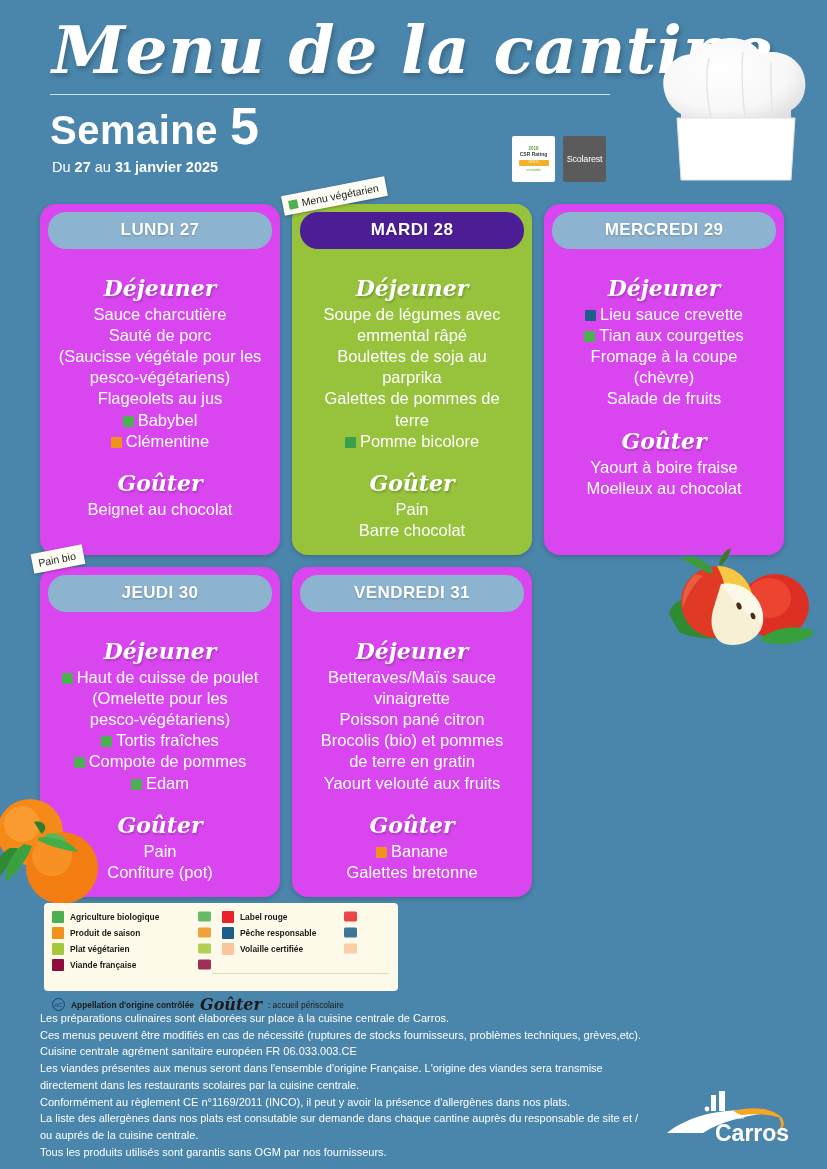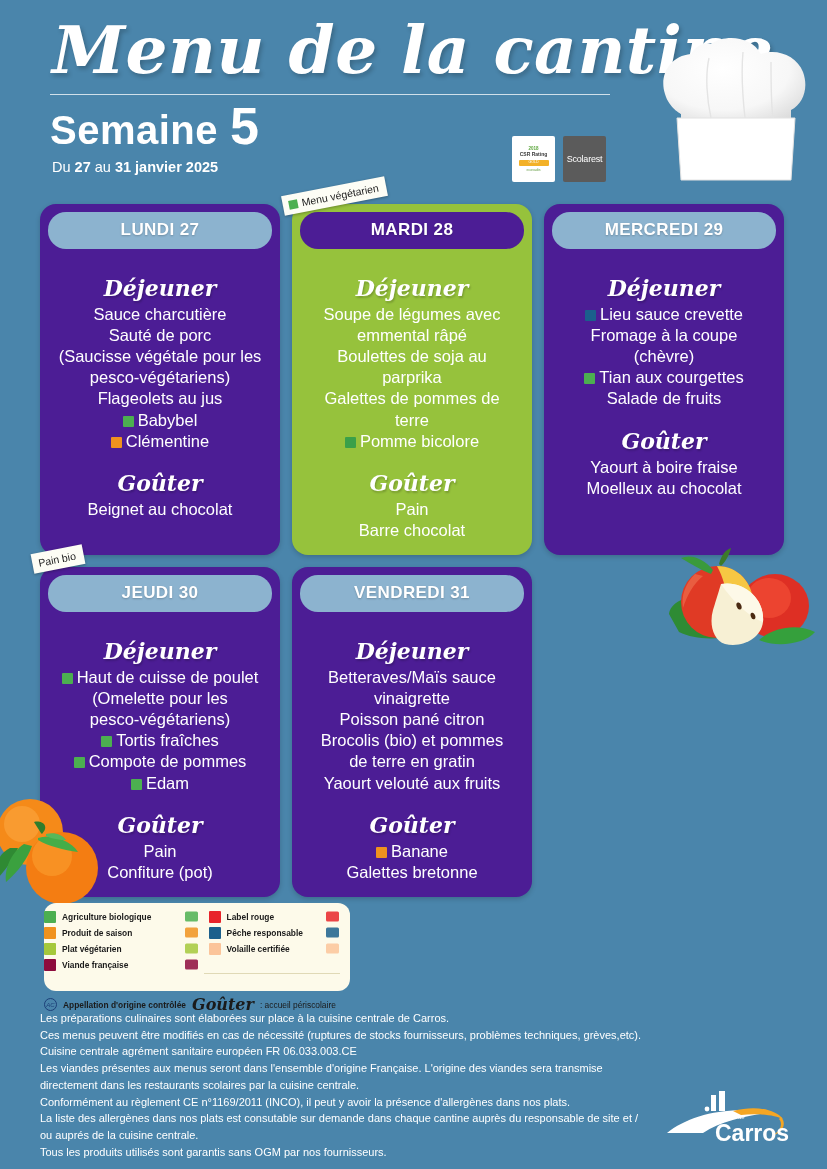--- a/index.html
+++ b/index.html
@@ -69,21 +69,21 @@
   .grid {
     position: relative;
     display: grid;
     grid-template-columns: 240px 240px 240px;
     gap: 12px;
     padding: 0 40px;
     margin-top: 4px;
   }
   .card {
     position: relative;
-    background: #4c1d95;
+    background: #d946ef;
     border-radius: 16px;
     padding: 8px 8px 14px 8px;
     min-height: 312px;
     box-shadow: 0 2px 5px rgba(0,0,0,0.18);
   }
   .card.green { background: #96c23c; }
   .card-head {
     background: #8cb3cf;
     color: #ffffff;
     font-weight: bold;
@@ -138,24 +138,24 @@
 
   
   .fruit { position: absolute; pointer-events: none; }
   .apples  { right: 8px; top: 544px;  width: 160px; height: 120px; }
   .oranges { left: -8px; top: 782px;  width: 120px; height: 130px; }
 
   
   .legend {
     position: absolute;
     left: 44px; top: 903px;
-    width: 306px; height: 88px;
+    width: 354px; height: 88px;
     background: #fdfaea;
-    border-radius: 12px;
-    padding: 7px 10px 6px 0;
+    border-radius: 4px;
+    padding: 7px 10px 6px 8px;
     color: #1a1a1a;
     font-size: 8.6px;
   }
   .legend-cols { display: flex; gap: 10px; }
   .legend-col { display: flex; flex-direction: column; gap: 3px; }
   .legend-col.left  { width: 160px; }
   .legend-col.right { width: 136px; }
   .leg-row { display: flex; align-items: center; gap: 6px; height: 13px; }
   .leg-sq { width: 12px; height: 12px; flex: none; border-radius: 1px; }
   .leg-label { font-weight: bold; font-size: 8.4px; white-space: nowrap; }
@@ -263,22 +263,22 @@
         <div class="meal-title">Goûter</div>
         <div class="dish"><span>Pain</span></div>
         <div class="dish"><span>Barre chocolat</span></div>
       </div>
     </div>
     <div class="card">
       <div class="card-head">MERCREDI 29</div>
       <div class="card-body">
         <div class="meal-title">Déjeuner</div>
         <div class="dish"><span class="sq" style="background: rgb(27, 95, 140);"></span><span>Lieu sauce crevette</span></div>
+        <div class="dish"><span class="sq" style="background: rgb(76, 175, 80);"></span><span>Tian aux courgettes</span></div>
         <div class="dish"><span>Fromage à la coupe (chèvre)</span></div>
-        <div class="dish"><span class="sq" style="background: rgb(76, 175, 80);"></span><span>Tian aux courgettes</span></div>
         <div class="dish"><span>Salade de fruits</span></div>
         <div class="meal-title">Goûter</div>
         <div class="dish"><span>Yaourt à boire fraise</span></div>
         <div class="dish"><span>Moelleux au chocolat</span></div>
       </div>
     </div>
     <div class="card">
       <div class="tag tag-pain">
         <span>Pain bio</span>
       </div>

